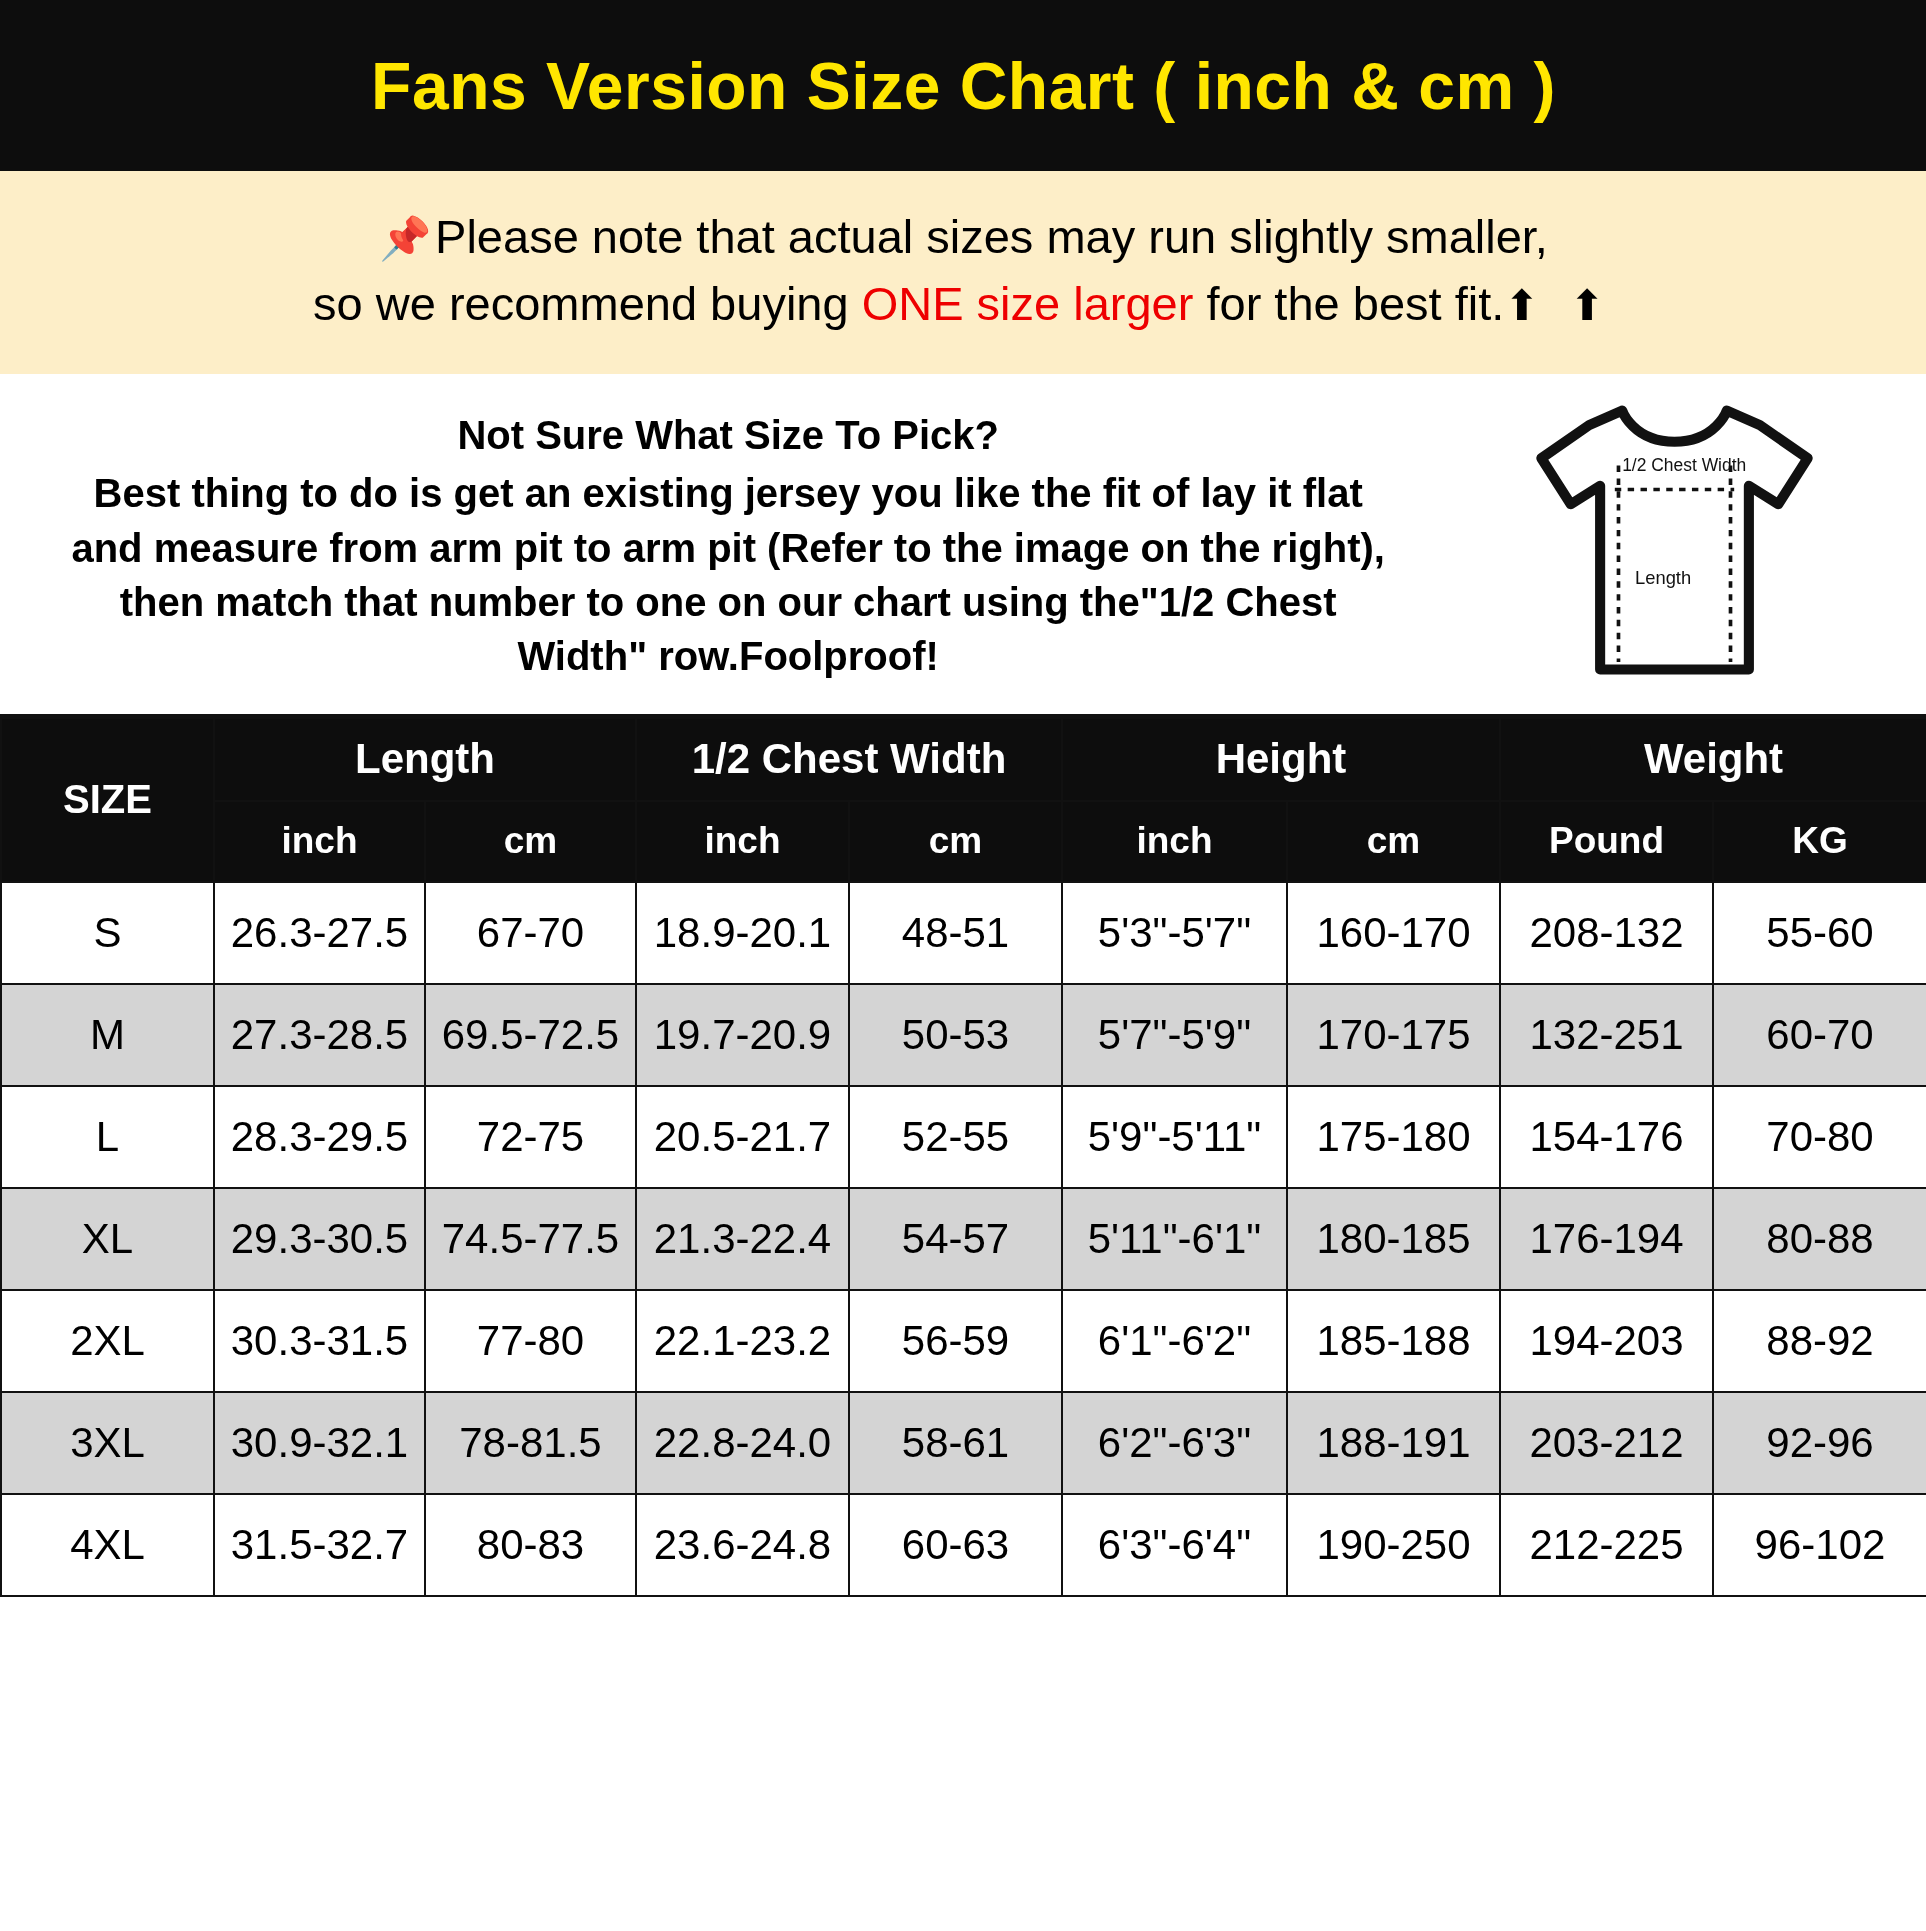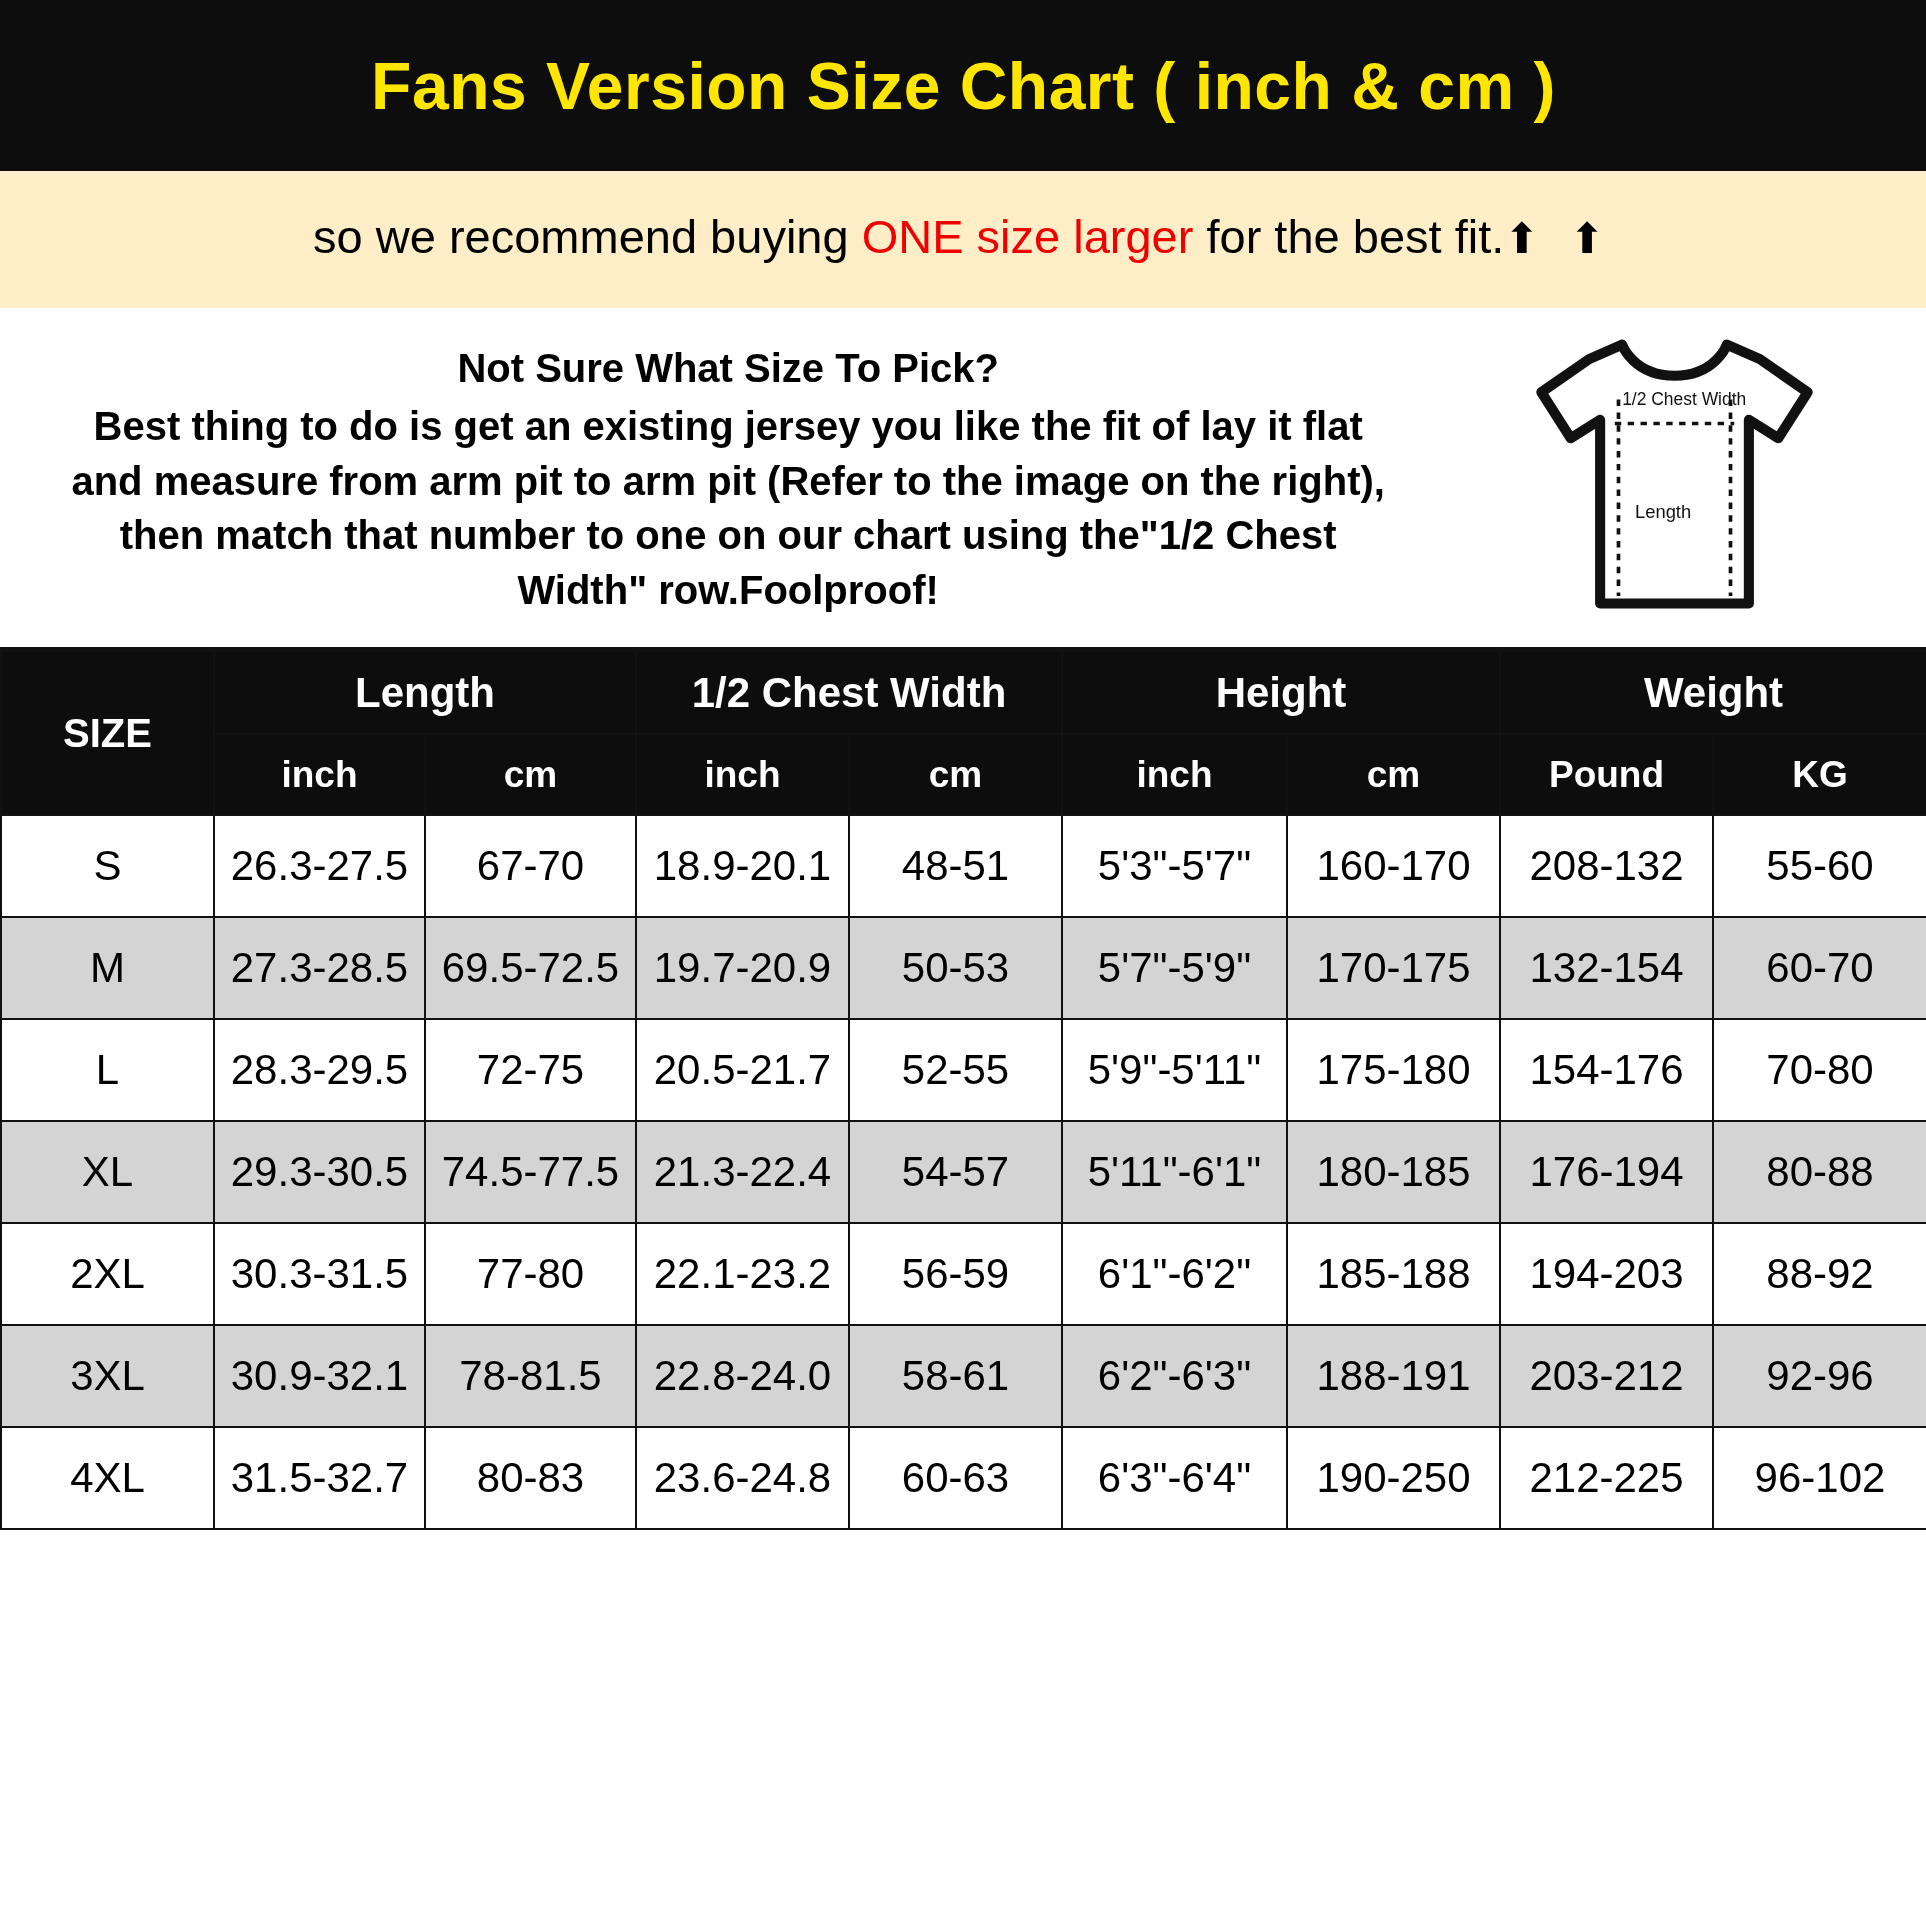--- a/index.html
+++ b/index.html
@@ -143,20 +143,23 @@
 </head>
 <body>
 
 <div class="sheet">
 
   <div class="title-bar">
     <h1>Fans Version Size Chart ( inch &amp; cm )</h1>
   </div>
 
   <div class="note-bar">
+    <span class="note-line">
+      <span class="pin-icon">📌</span><span>Please note that actual sizes may run slightly smaller,</span>
+    </span>
     <span class="note-line">
       <span>so we recommend buying </span><span class="red-bold">ONE size larger</span><span> for the best fit.</span><span class="arrows">⬆ ⬆</span>
     </span>
   </div>
 
   <div class="help-section">
     <div class="help-text">
       <span class="headline">Not Sure What Size To Pick?</span>
       <span class="note-line">Best thing to do is get an existing jersey you like the fit of lay it flat</span>
       <span class="note-line">and measure from arm pit to arm pit (Refer to the image on the right),</span>
@@ -220,21 +223,21 @@
         <td>55-60</td>
       </tr>
       <tr class="alt">
         <td class="size-cell">M</td>
         <td>27.3-28.5</td>
         <td>69.5-72.5</td>
         <td>19.7-20.9</td>
         <td>50-53</td>
         <td>5'7"-5'9"</td>
         <td>170-175</td>
-        <td>132-154</td>
+        <td>132-251</td>
         <td>60-70</td>
       </tr>
       <tr>
         <td class="size-cell">L</td>
         <td>28.3-29.5</td>
         <td>72-75</td>
         <td>20.5-21.7</td>
         <td>52-55</td>
         <td>5'9"-5'11"</td>
         <td>175-180</td>

